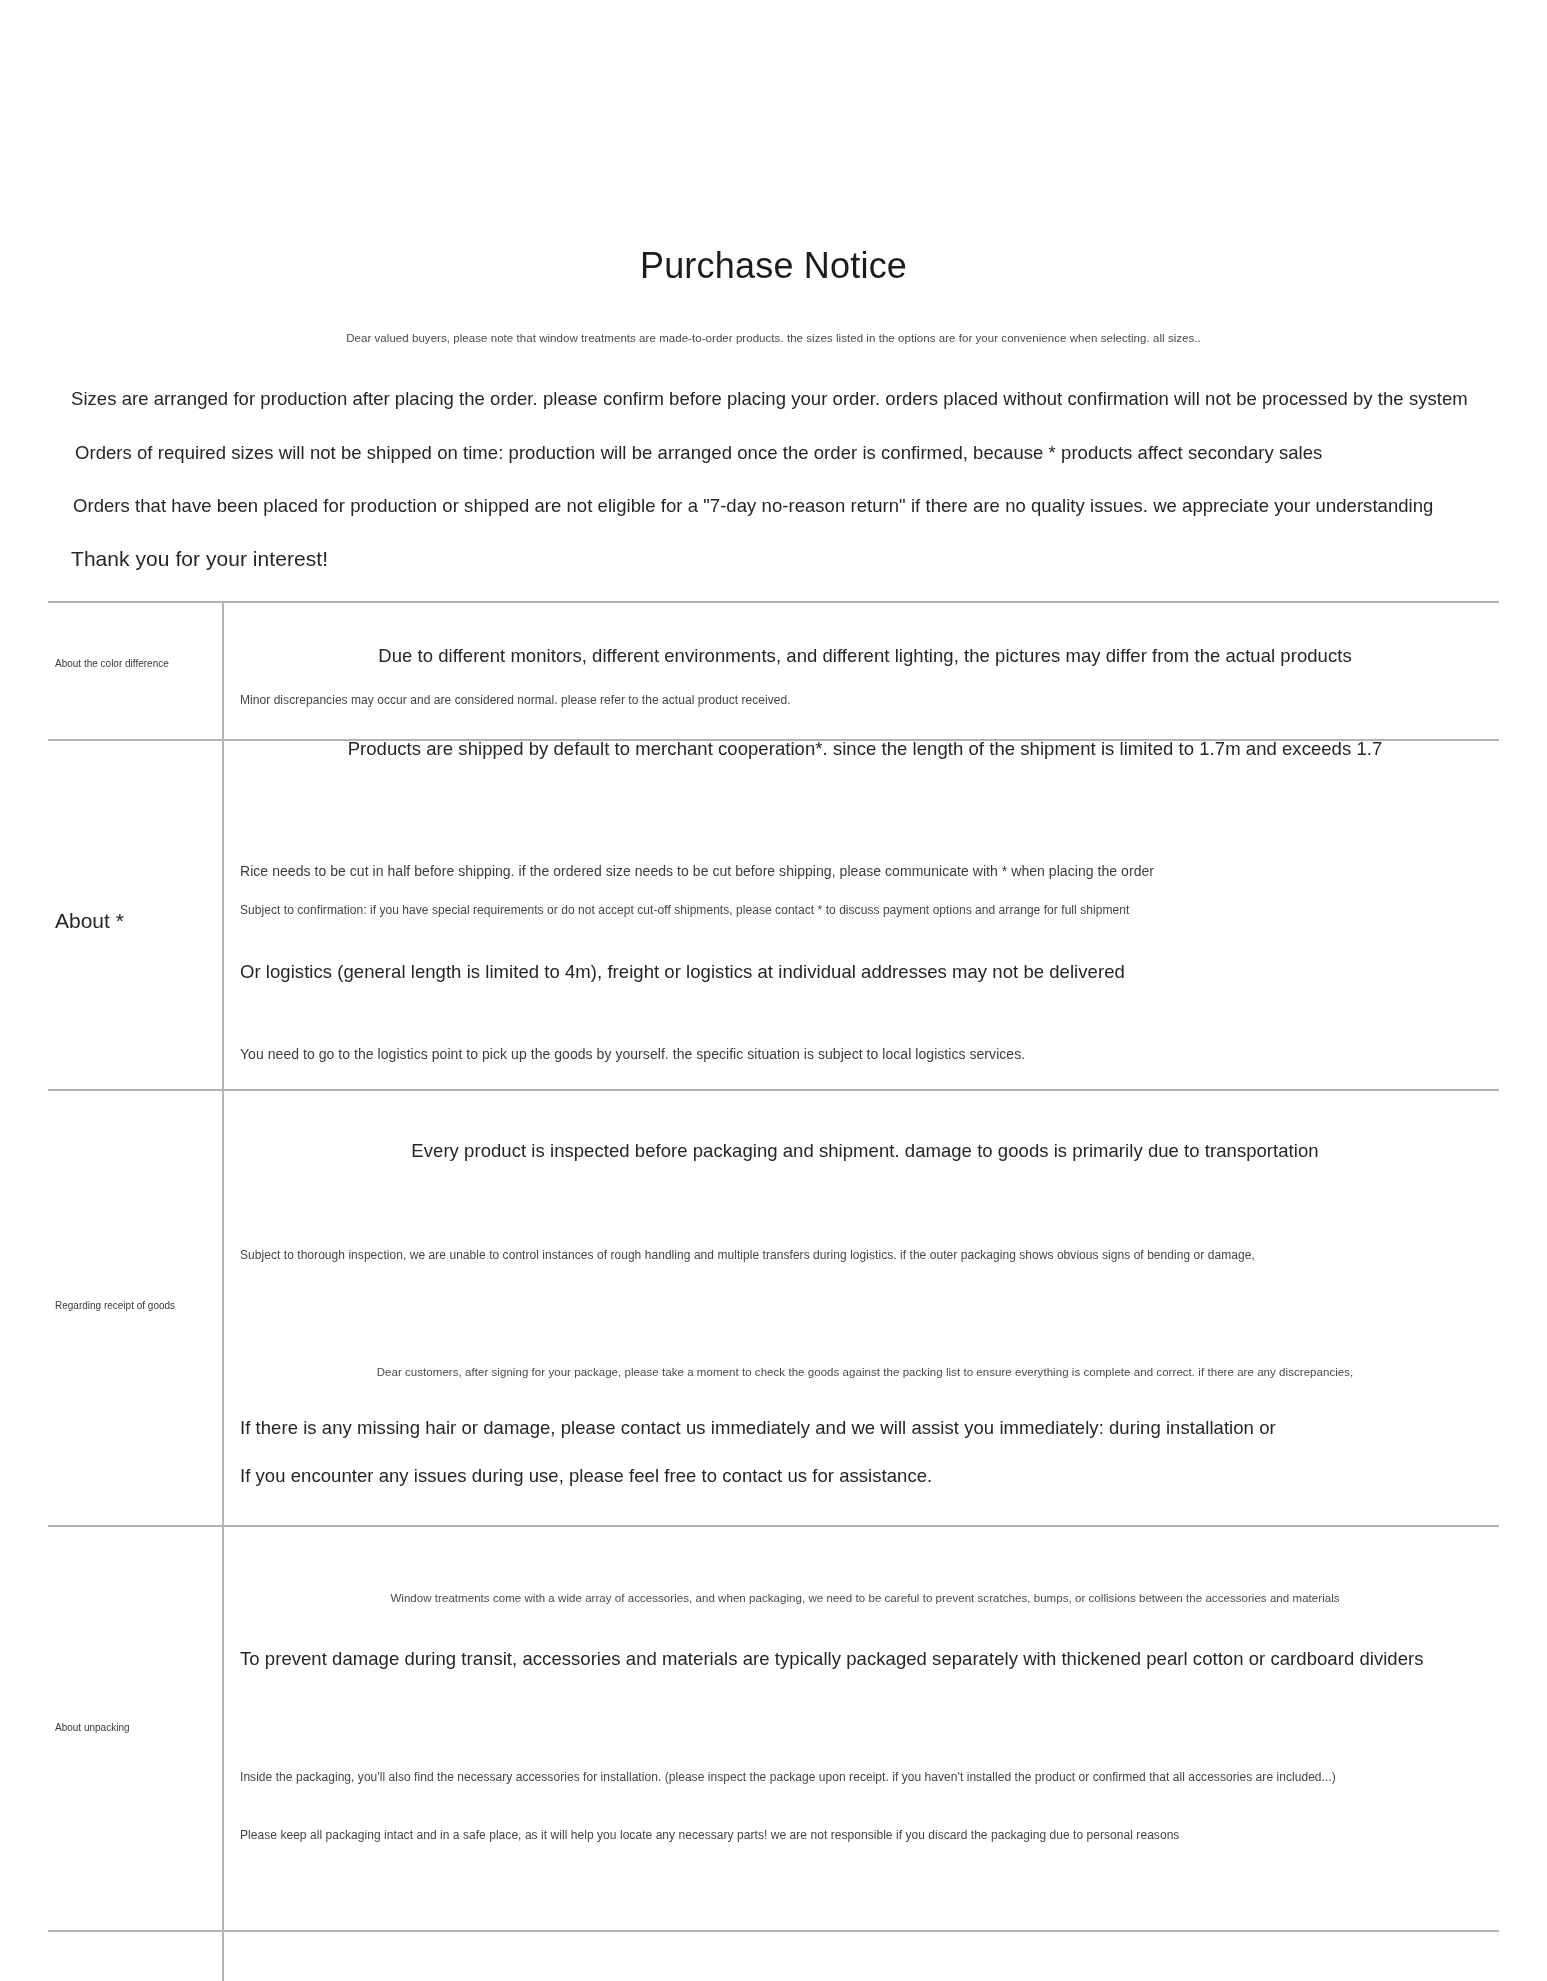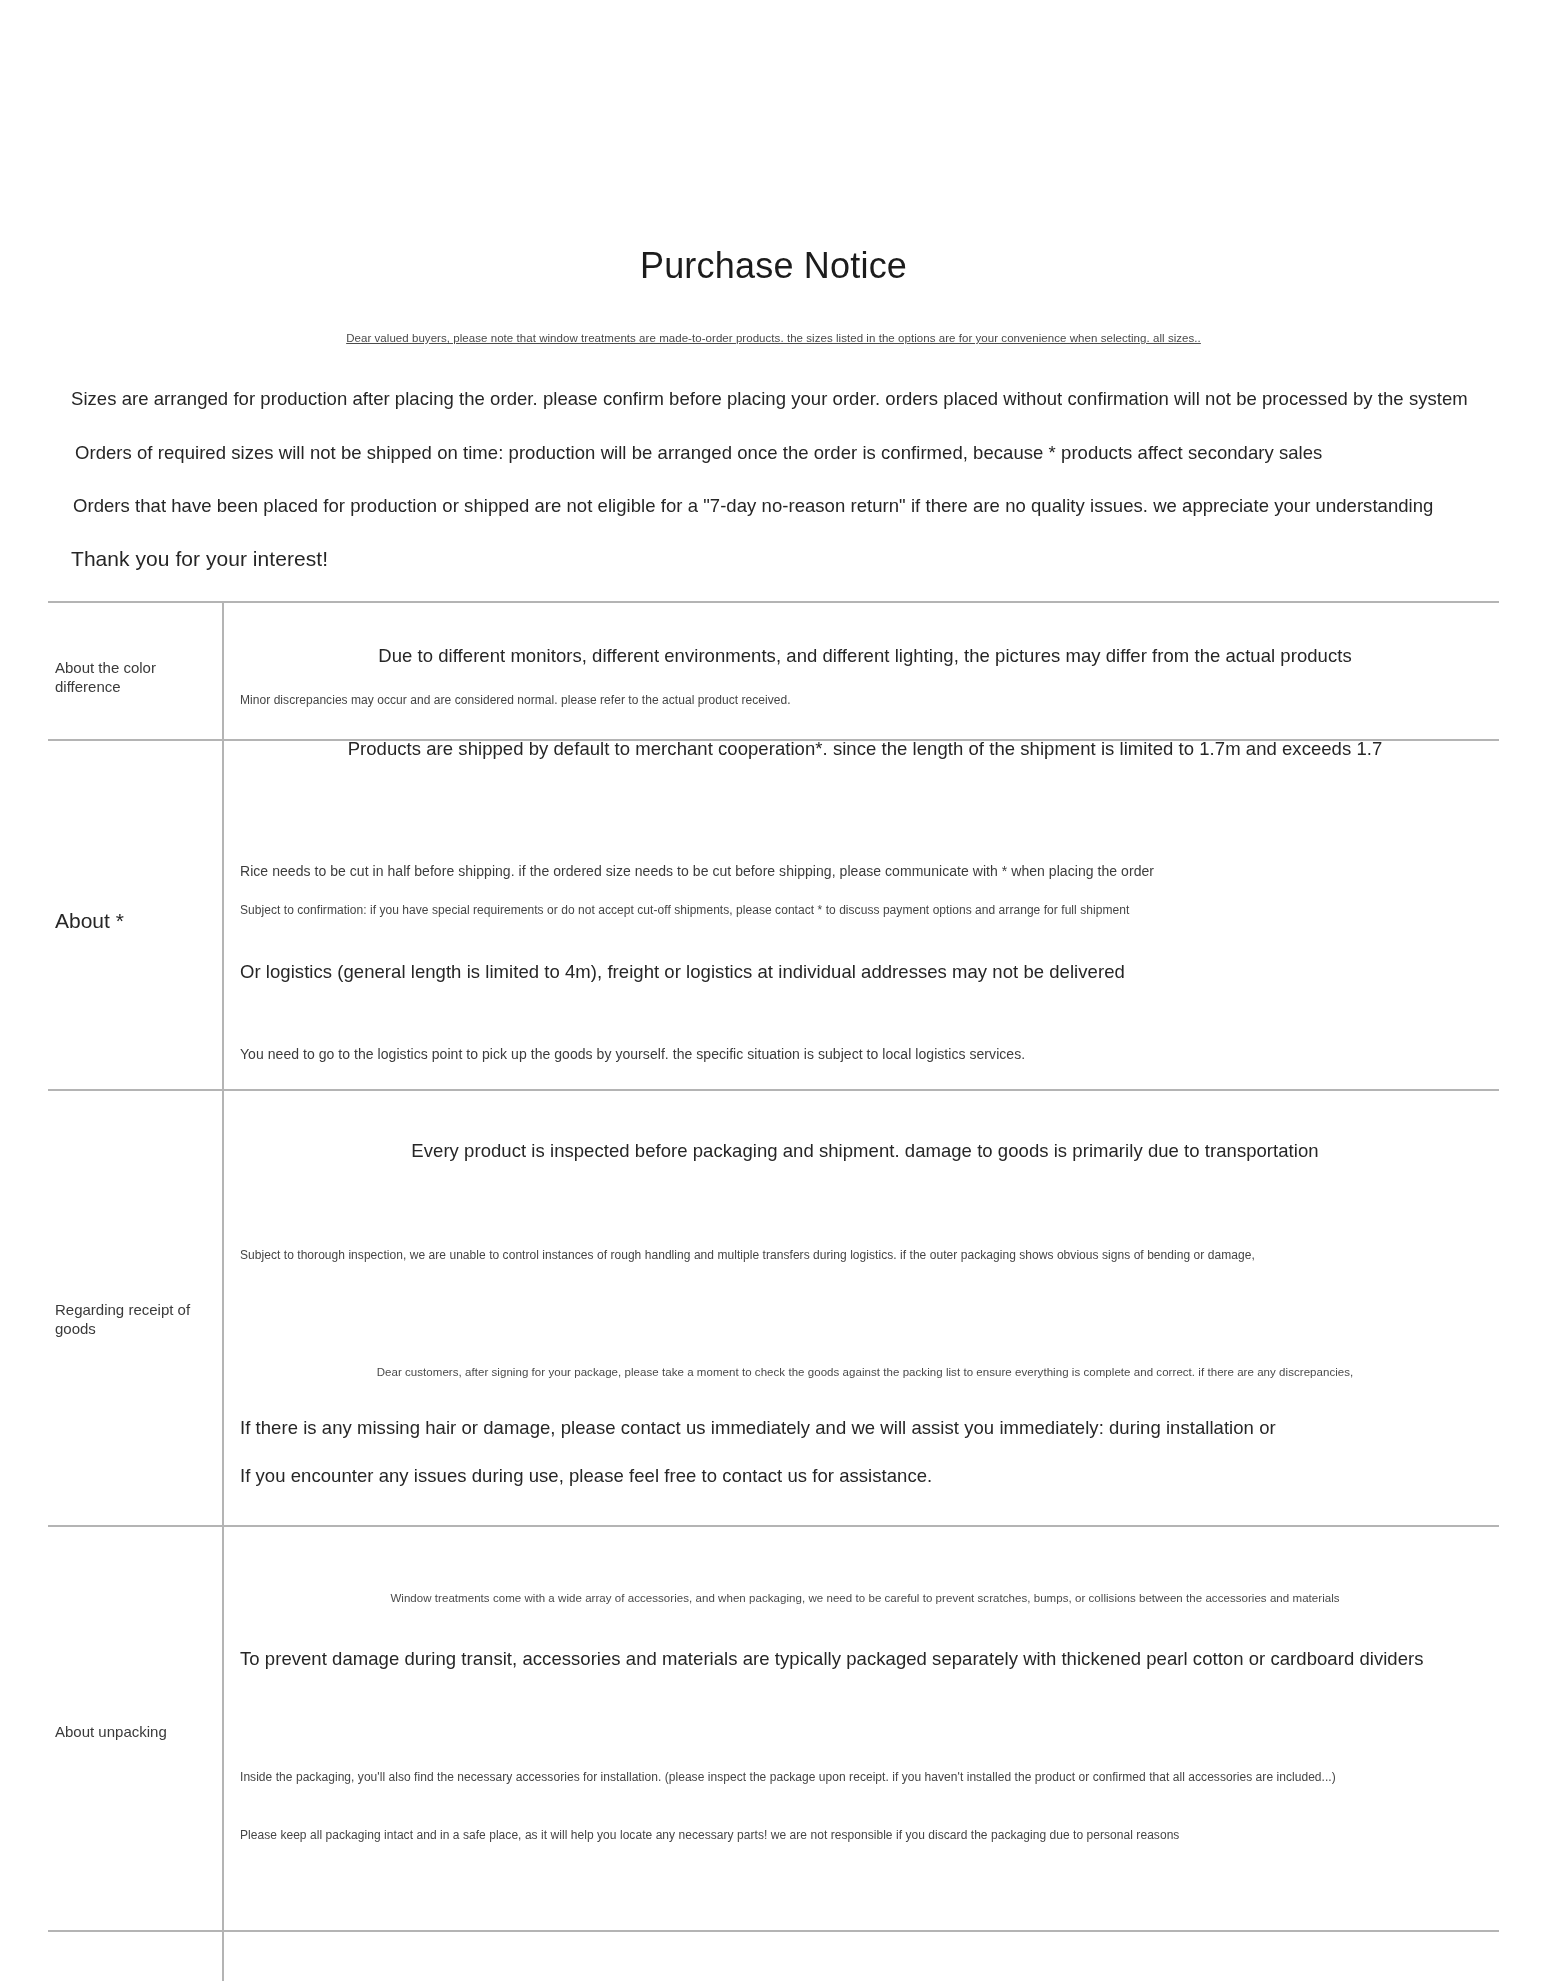--- a/index.html
+++ b/index.html
@@ -37,21 +37,20 @@
   
   .intro-fine {
     position: absolute;
     left: 0;
     top: 332px;
     width: 1547px;
     text-align: center;
     font-size: 11.5px;
     color: #4a4a4a;
     letter-spacing: 0.05px;
-    text-decoration: underline;
   }
   .intro-line {
     position: absolute;
     left: 55px;
     width: 1440px;
     font-size: 18.5px;
     color: #262626;
     letter-spacing: 0.05px;
     white-space: nowrap;
     margin-left: 16px;
@@ -73,21 +72,21 @@
     position: absolute;
     left: 222px;
     width: 2px;
     background: #b4b4b4;
   }
 
   .row-label {
     position: absolute;
     left: 55px;
     width: 160px;
-    font-size: 15px;
+    font-size: 10px;
     color: #3a3a3a;
     line-height: 1.28;
   }
   .row-label.big {
     font-size: 21px;
     color: #262626;
   }
 
   .cell {
     position: absolute;

